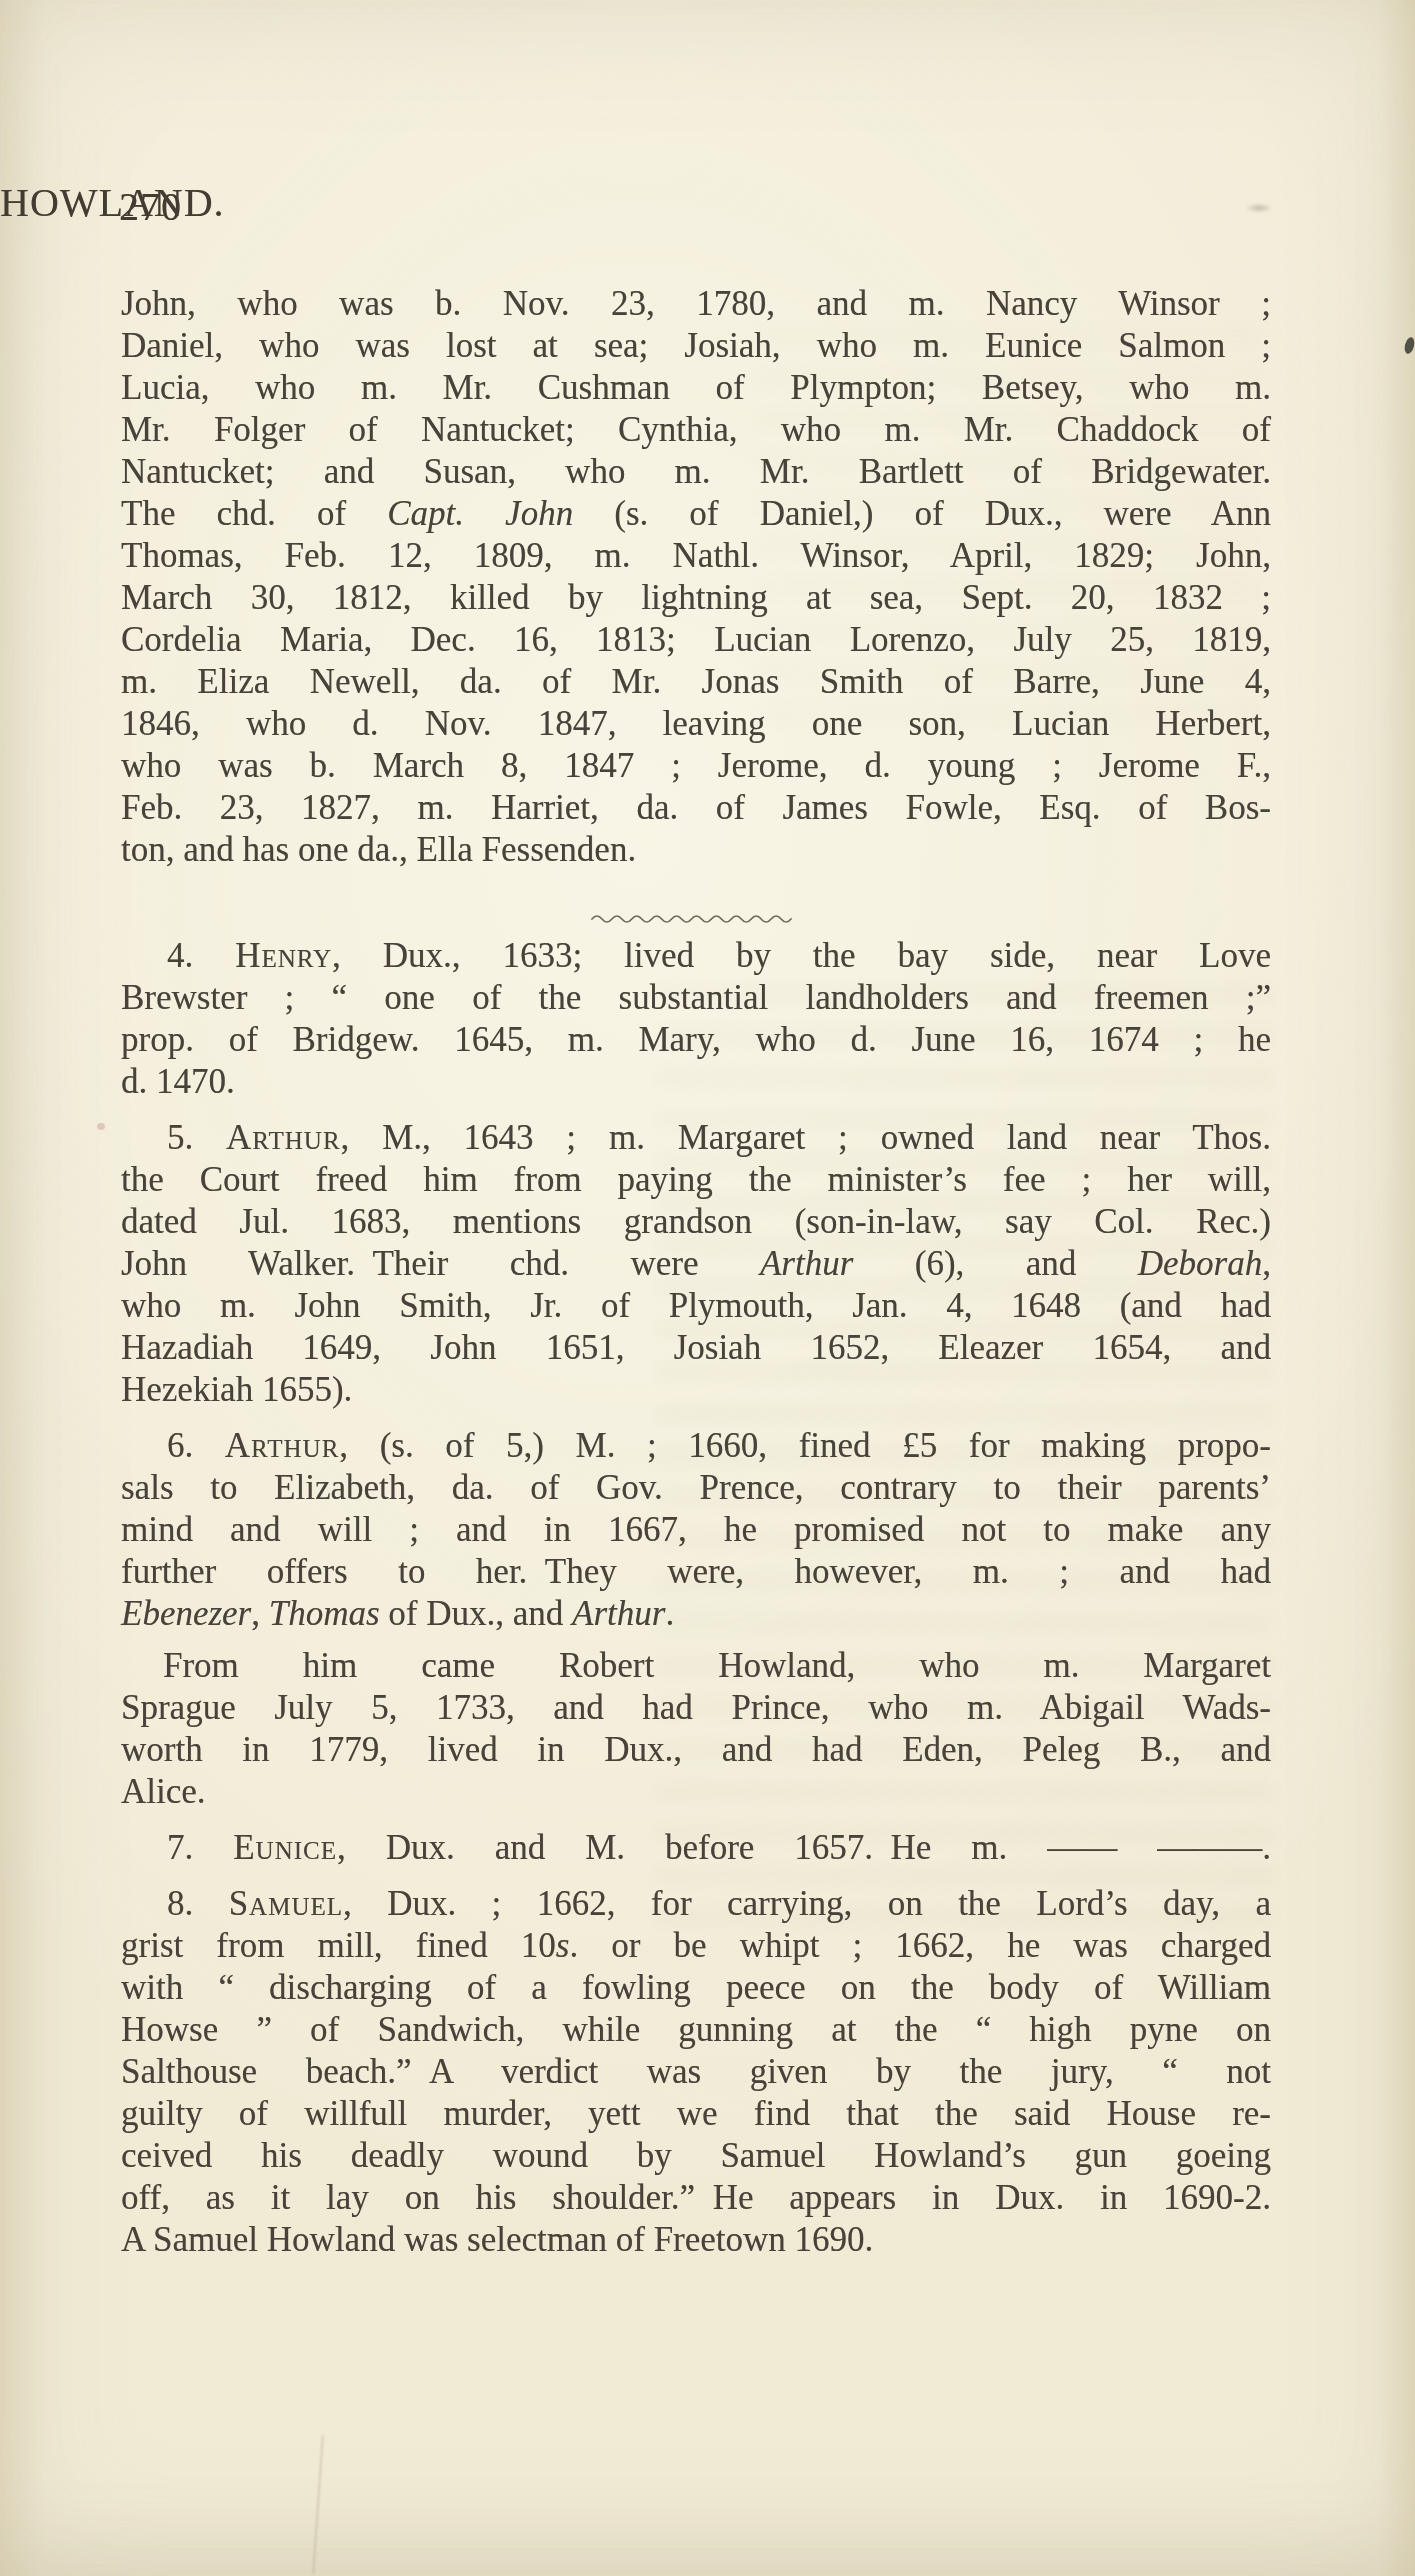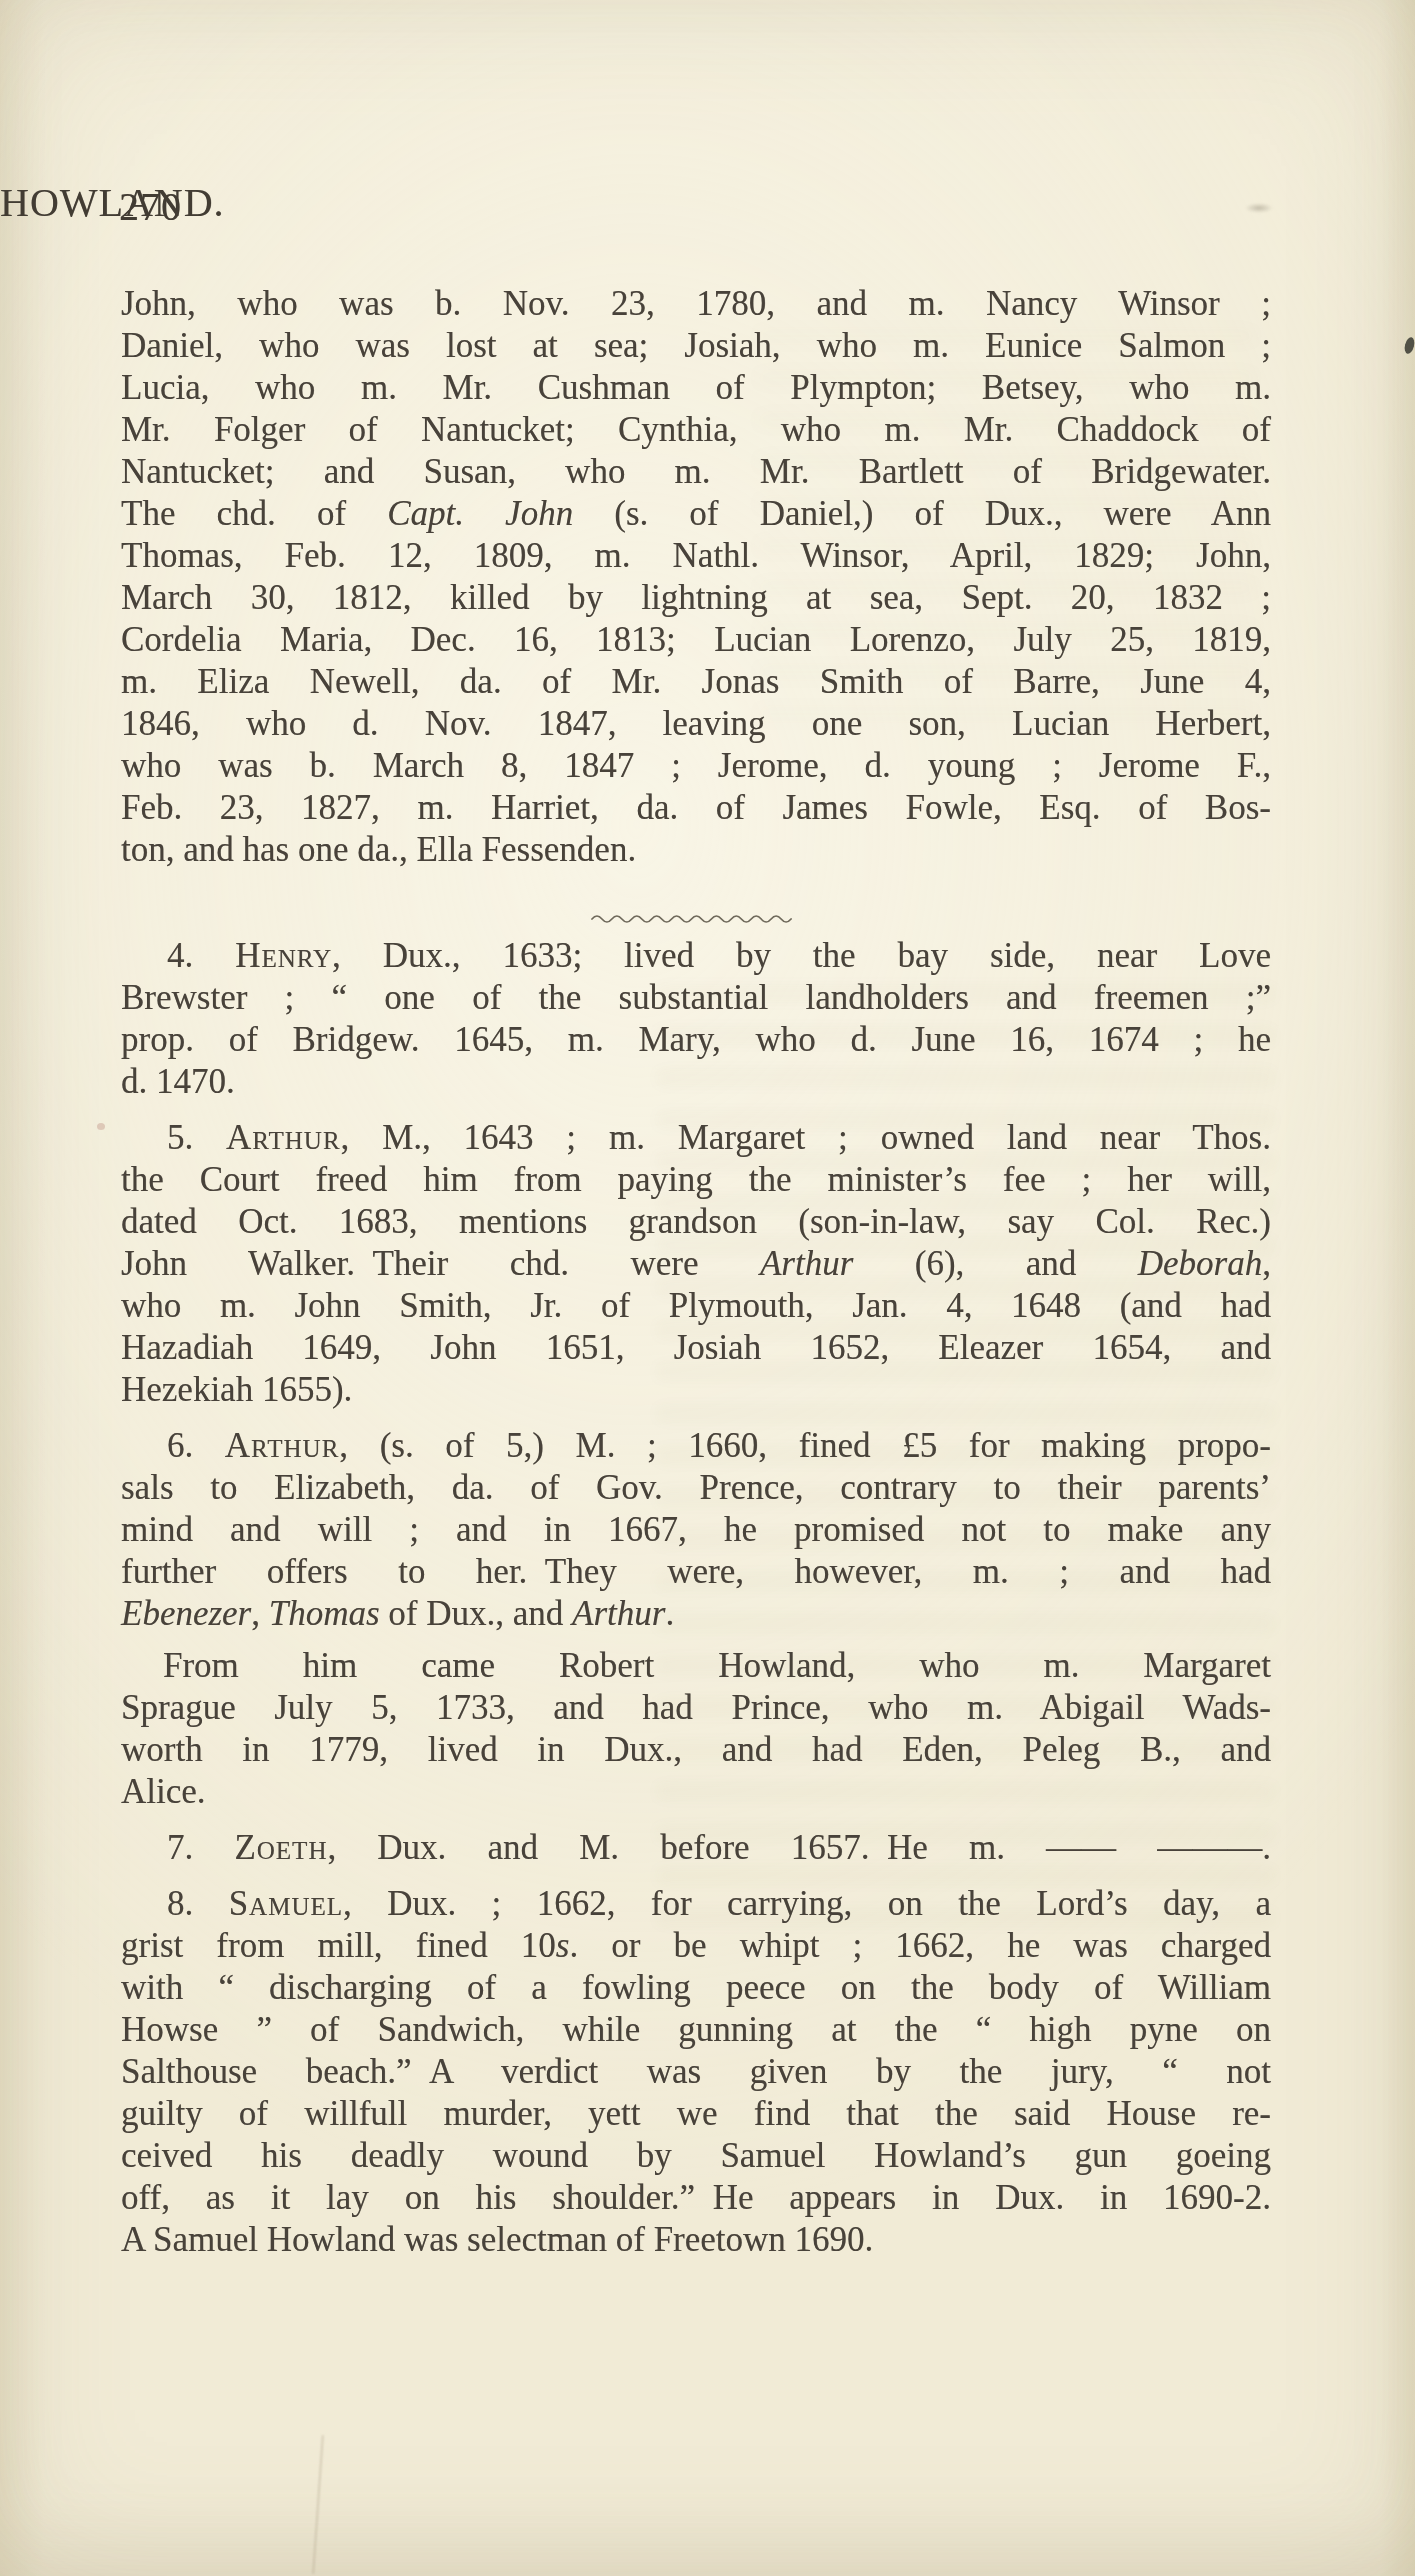--- a/index.html
+++ b/index.html
@@ -110,41 +110,41 @@
       </svg></div>
     <div class="para entry">
       <div class="line"><span>4. </span><span class="sc">Henry</span><span>, Dux., 1633; lived by the bay side, near Love</span></div>
       <div class="line"><span>Brewster ; “ one of the substantial landholders and freemen ;”</span></div>
       <div class="line"><span>prop. of Bridgew. 1645, m. Mary, who d. June 16, 1674 ; he</span></div>
       <div class="line last"><span>d. 1470.</span></div>
     </div>
     <div class="para entry">
       <div class="line"><span>5. </span><span class="sc">Arthur</span><span>, M., 1643 ; m. Margaret ; owned land near Thos.</span></div>
       <div class="line"><span>the Court freed him from paying the minister’s fee ; her will,</span></div>
-      <div class="line"><span>dated Oct. 1683, mentions grandson (son-in-law, say Col. Rec.)</span></div>
+      <div class="line"><span>dated Jul. 1683, mentions grandson (son-in-law, say Col. Rec.)</span></div>
       <div class="line"><span>John Walker. Their chd. were </span><span class="i">Arthur</span><span> (6), and </span><span class="i">Deborah</span><span>,</span></div>
       <div class="line"><span>who m. John Smith, Jr. of Plymouth, Jan. 4, 1648 (and had</span></div>
       <div class="line"><span>Hazadiah 1649, John 1651, Josiah 1652, Eleazer 1654, and</span></div>
       <div class="line last"><span>Hezekiah 1655).</span></div>
     </div>
     <div class="para entry">
       <div class="line"><span>6. </span><span class="sc">Arthur</span><span>, (s. of 5,) M. ; 1660, fined £5 for making propo-</span></div>
       <div class="line"><span>sals to Elizabeth, da. of Gov. Prence, contrary to their parents’</span></div>
       <div class="line"><span>mind and will ; and in 1667, he promised not to make any</span></div>
       <div class="line"><span>further offers to her. They were, however, m. ; and had</span></div>
       <div class="line last"><span class="i">Ebenezer</span><span>, </span><span class="i">Thomas</span><span> of Dux., and </span><span class="i">Arthur</span><span>.</span></div>
     </div>
     <div class="para fromhim">
       <div class="line"><span>From him came Robert Howland, who m. Margaret</span></div>
       <div class="line"><span>Sprague July 5, 1733, and had Prince, who m. Abigail Wads-</span></div>
       <div class="line"><span>worth in 1779, lived in Dux., and had Eden, Peleg B., and</span></div>
       <div class="line last"><span>Alice.</span></div>
     </div>
     <div class="para entry justify-all">
-      <div class="line last"><span>7. </span><span class="sc">Zoeth</span><span>, Dux. and M. before 1657. He m. —— ———.</span></div>
+      <div class="line last"><span>7. </span><span class="sc">Eunice</span><span>, Dux. and M. before 1657. He m. —— ———.</span></div>
     </div>
     <div class="para entry">
       <div class="line"><span>8. </span><span class="sc">Samuel</span><span>, Dux. ; 1662, for carrying, on the Lord’s day, a</span></div>
       <div class="line"><span>grist from mill, fined 10</span><span class="i">s</span><span>. or be whipt ; 1662, he was charged</span></div>
       <div class="line"><span>with “ discharging of a fowling peece on the body of William</span></div>
       <div class="line"><span>Howse ” of Sandwich, while gunning at the “ high pyne on</span></div>
       <div class="line"><span>Salthouse beach.” A verdict was given by the jury, “ not</span></div>
       <div class="line"><span>guilty of willfull murder, yett we find that the said House re-</span></div>
       <div class="line"><span>ceived his deadly wound by Samuel Howland’s gun goeing</span></div>
       <div class="line"><span>off, as it lay on his shoulder.” He appears in Dux. in 1690-2.</span></div>

